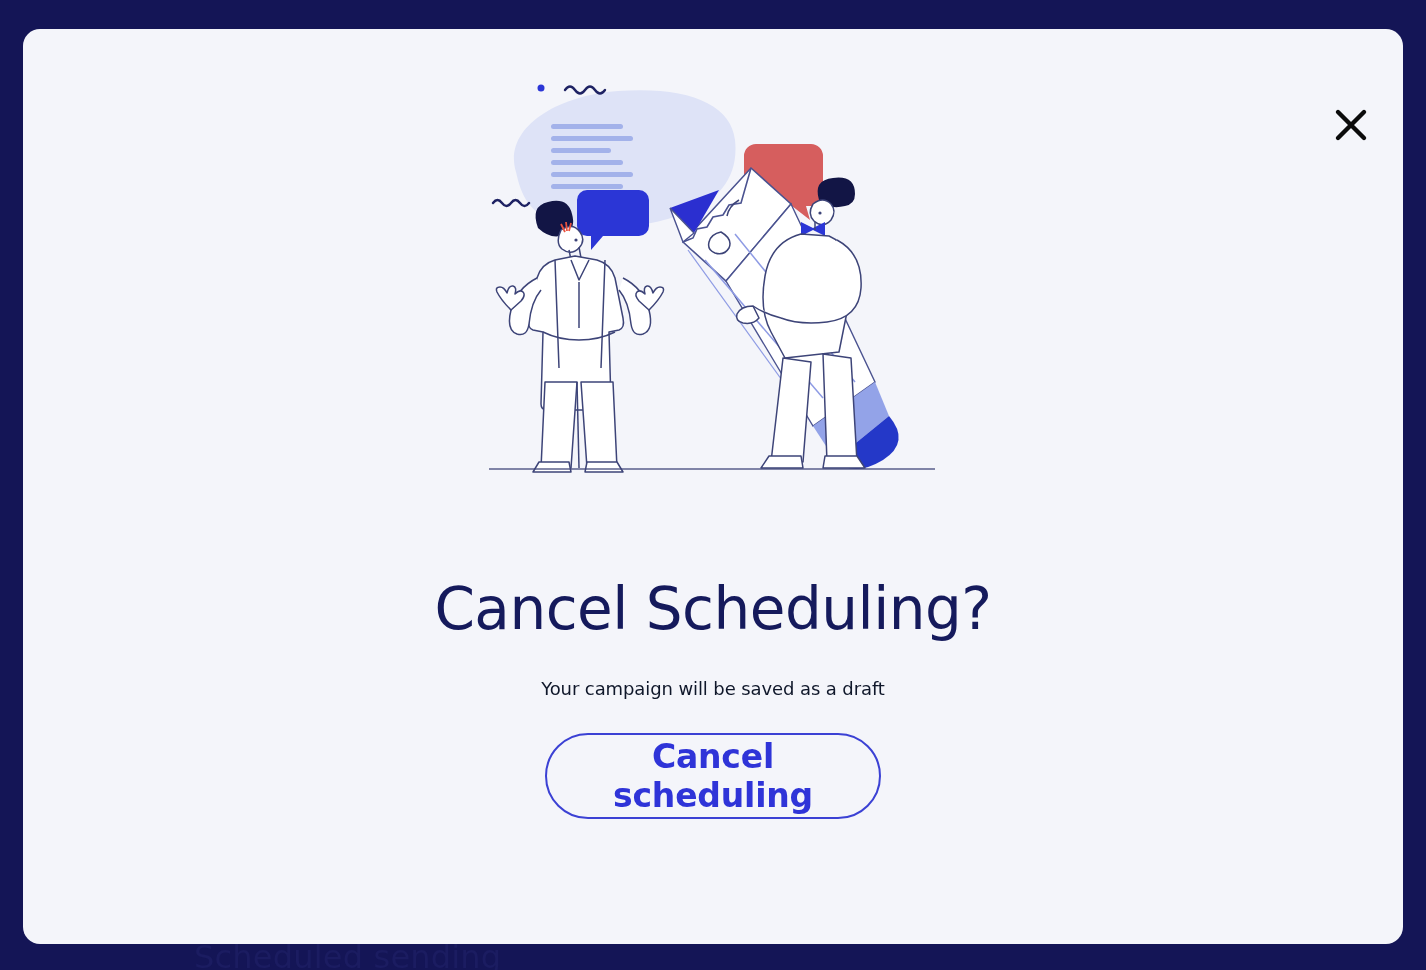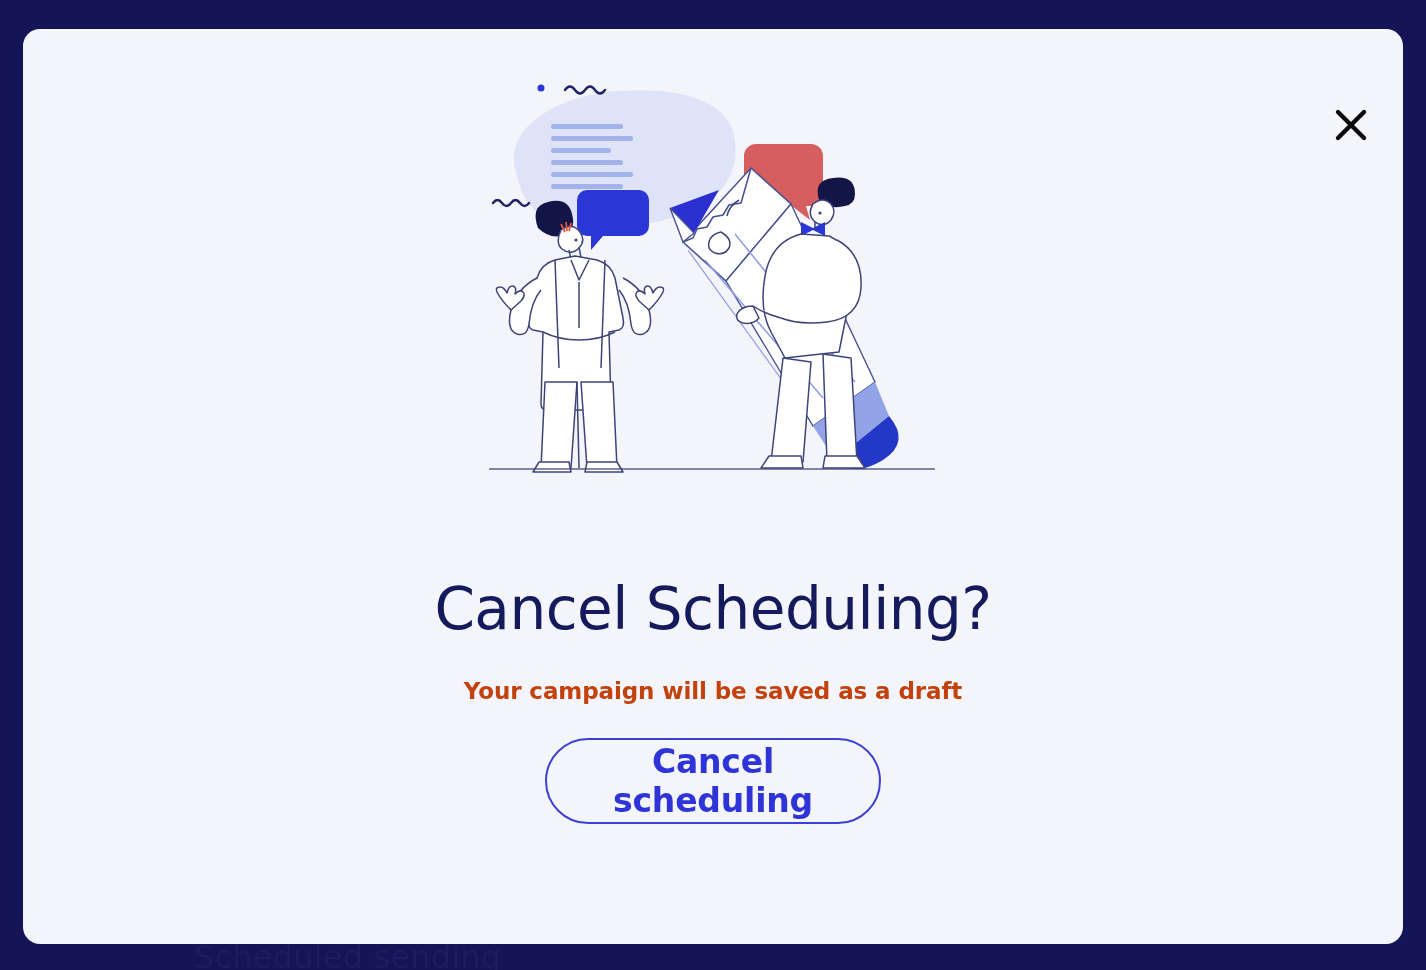--- a/index.html
+++ b/index.html
@@ -83,23 +83,23 @@
     font-size: 58px;
     font-weight: 400;
     color: #151a5c;
     letter-spacing: -0.5px;
     line-height: 1;
   }
 
   .modal-subtitle {
     margin: 0;
     margin-top: 40px;
-    font-size: 23px;
-    font-weight: 700;
-    color: #c2410c;
+    font-size: 18px;
+    font-weight: 400;
+    color: #0f172a;
     letter-spacing: -0.1px;
   }
 
   .action-btn {
     margin-top: 34px;
     width: 336px;
     height: 86px;
     border-radius: 43px;
     border: 2px solid #3b41d4;
     background: #f4f5fa;

